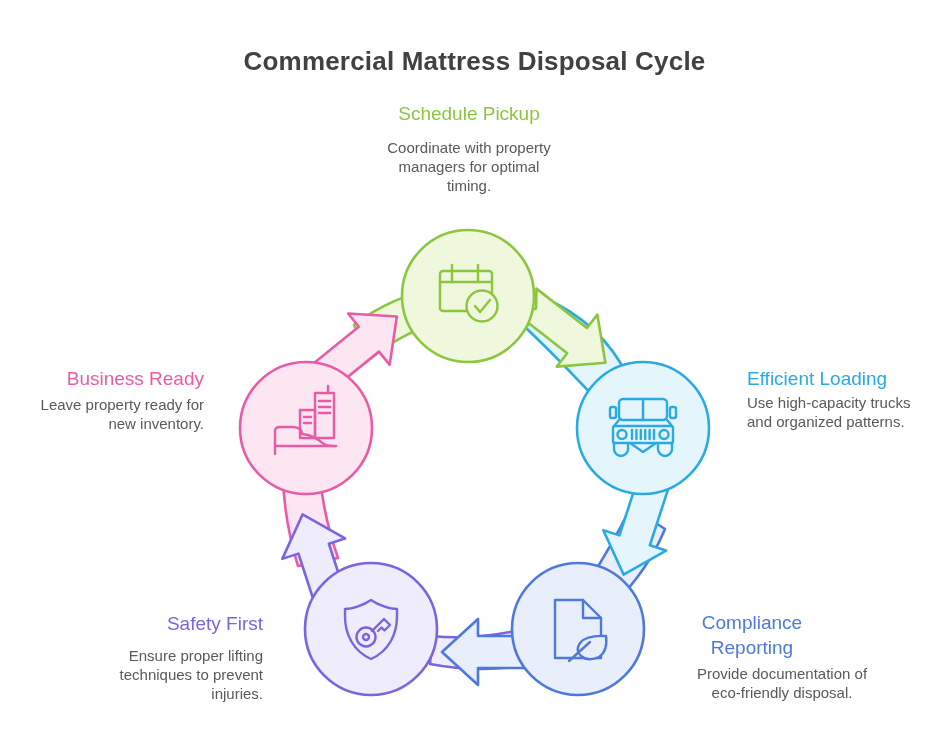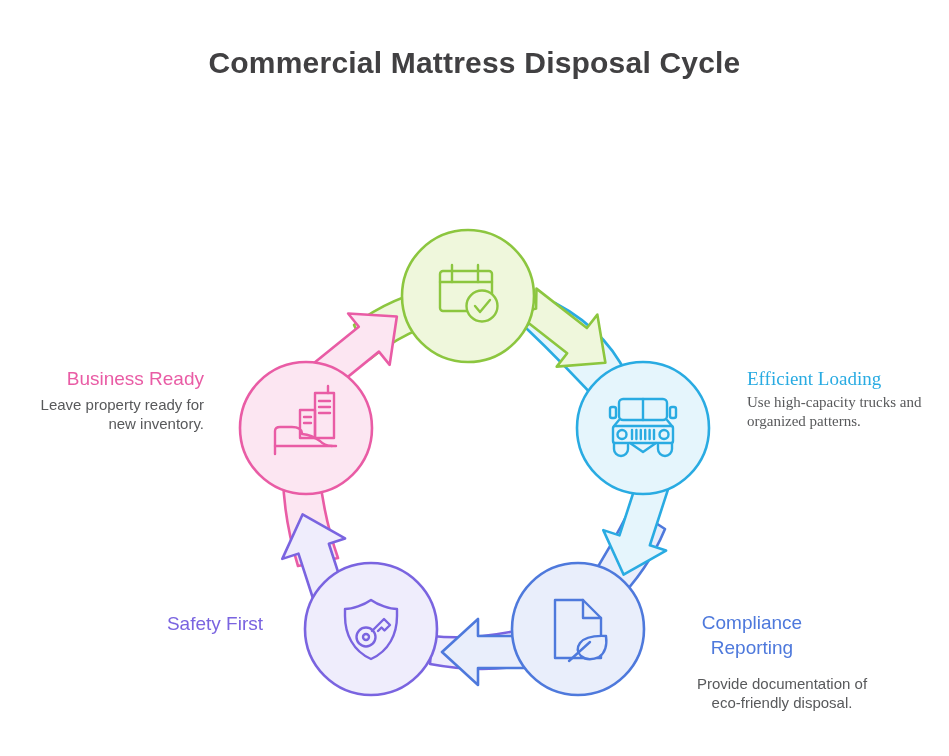--- a/index.html
+++ b/index.html
@@ -2,39 +2,39 @@
 <html style="--green: #8CC63F; --green_fill: #EFF7DC; --cyan: #29ABE2; --cyan_fill: #E5F5FC; --blue: #4E79DC; --blue_fill: #E9EEFB; --purple: #7A64E0; --purple_fill: #EFEDFC; --pink: #E95CA5; --pink_fill: #FCE6F2; --title_text: #414042; --body_text: #58595B;"><head>
 <meta charset="utf-8">
 <style>
   * { margin:0; padding:0; box-sizing:border-box; }
   html,body { background:#ffffff; }
   body { font-family:"Liberation Sans", sans-serif; }
   .canvas { position:relative; width:949px; height:756px; background:#fff; overflow:hidden; }
 
   .page-title {
     position:absolute; top:46px; left:0; width:100%;
-    text-align:center; font-size:30px; font-weight:bold;
+    text-align:center; font-size:26px; font-weight:bold;
     color:var(--title_text); letter-spacing:0.2px;
   }
 
   .stage-block { position:absolute; }
   .stage-label { font-size:19px; line-height:25px; font-weight:normal; }
   .stage-desc  { font-size:15px; line-height:19px; color:var(--body_text); }
 
   #block-schedule { left:319px; top:101px; width:300px; text-align:center; }
   #block-schedule .stage-label { color:var(--green); }
   #block-schedule .stage-desc  { width:184px; margin:12px auto 0; }
 
-  #block-loading { left:747px; top:366px; width:195px; text-align:left;font-family:Liberation Serif, serif; }
+  #block-loading { left:747px; top:366px; width:195px; text-align:left; }
   #block-loading .stage-label { color:var(--cyan); }
   #block-loading .stage-desc  { width:185px; margin-top:2px; }
 
   #block-compliance { left:687px; top:610px; width:210px; text-align:center; }
   #block-compliance .stage-label { color:var(--blue); width:130px; }
-  #block-compliance .stage-desc  { width:190px; margin-top:14px; }
+  #block-compliance .stage-desc  { width:190px; margin-top:4px; }
 
   #block-safety { right:686px; top:611px; width:210px; text-align:right; }
   #block-safety .stage-label { color:var(--purple); }
   #block-safety .stage-desc  { width:162px; margin:10px 0 0 auto; }
 
   #block-business { right:745px; top:366px; width:215px; text-align:right; }
   #block-business .stage-label { color:var(--pink); }
   #block-business .stage-desc  { width:182px; margin:4px 0 0 auto; }
 
   svg.cycle { position:absolute; left:0; top:0; }
@@ -129,33 +129,38 @@
       <line x1="22" y1="-42" x2="22" y2="-35"></line>
       <rect x="9" y="-35" width="19" height="45"></rect>
       <path d="M13,-27 H24 M13,-21 H24 M13,-15 H24"></path>
       <rect x="-6" y="-18" width="15" height="28"></rect>
       <path d="M-2,-11 H5 M-2,-5 H5"></path>
       <path d="M-31,26 L-31,3 Q-31,-1 -26,-1 L-14,-1 Q-5,-1 -4,5 L-4,6 Q6,7 14,13 Q18,17.5 26,18"></path>
       <line x1="-31" y1="18" x2="30" y2="18"></line>
     </g>
   </svg>
 
+  <div class="stage-block" id="block-schedule">
+    <div class="stage-label">Schedule Pickup</div>
+    <div class="stage-desc">Coordinate with property managers for optimal timing.</div>
+  </div>
 
   <div class="stage-block" id="block-loading">
     <div class="stage-label">Efficient Loading</div>
     <div class="stage-desc">Use high-capacity trucks and organized patterns.</div>
   </div>
 
   <div class="stage-block" id="block-compliance">
     <div class="stage-label">Compliance Reporting</div>
     <div class="stage-desc">Provide documentation of eco-friendly disposal.</div>
   </div>
 
   <div class="stage-block" id="block-safety">
     <div class="stage-label">Safety First</div>
+    <div class="stage-desc">Ensure proper lifting techniques to prevent injuries.</div>
   </div>
 
   <div class="stage-block" id="block-business">
     <div class="stage-label">Business Ready</div>
     <div class="stage-desc">Leave property ready for new inventory.</div>
   </div>
 
 </div>
 
 </body></html>

